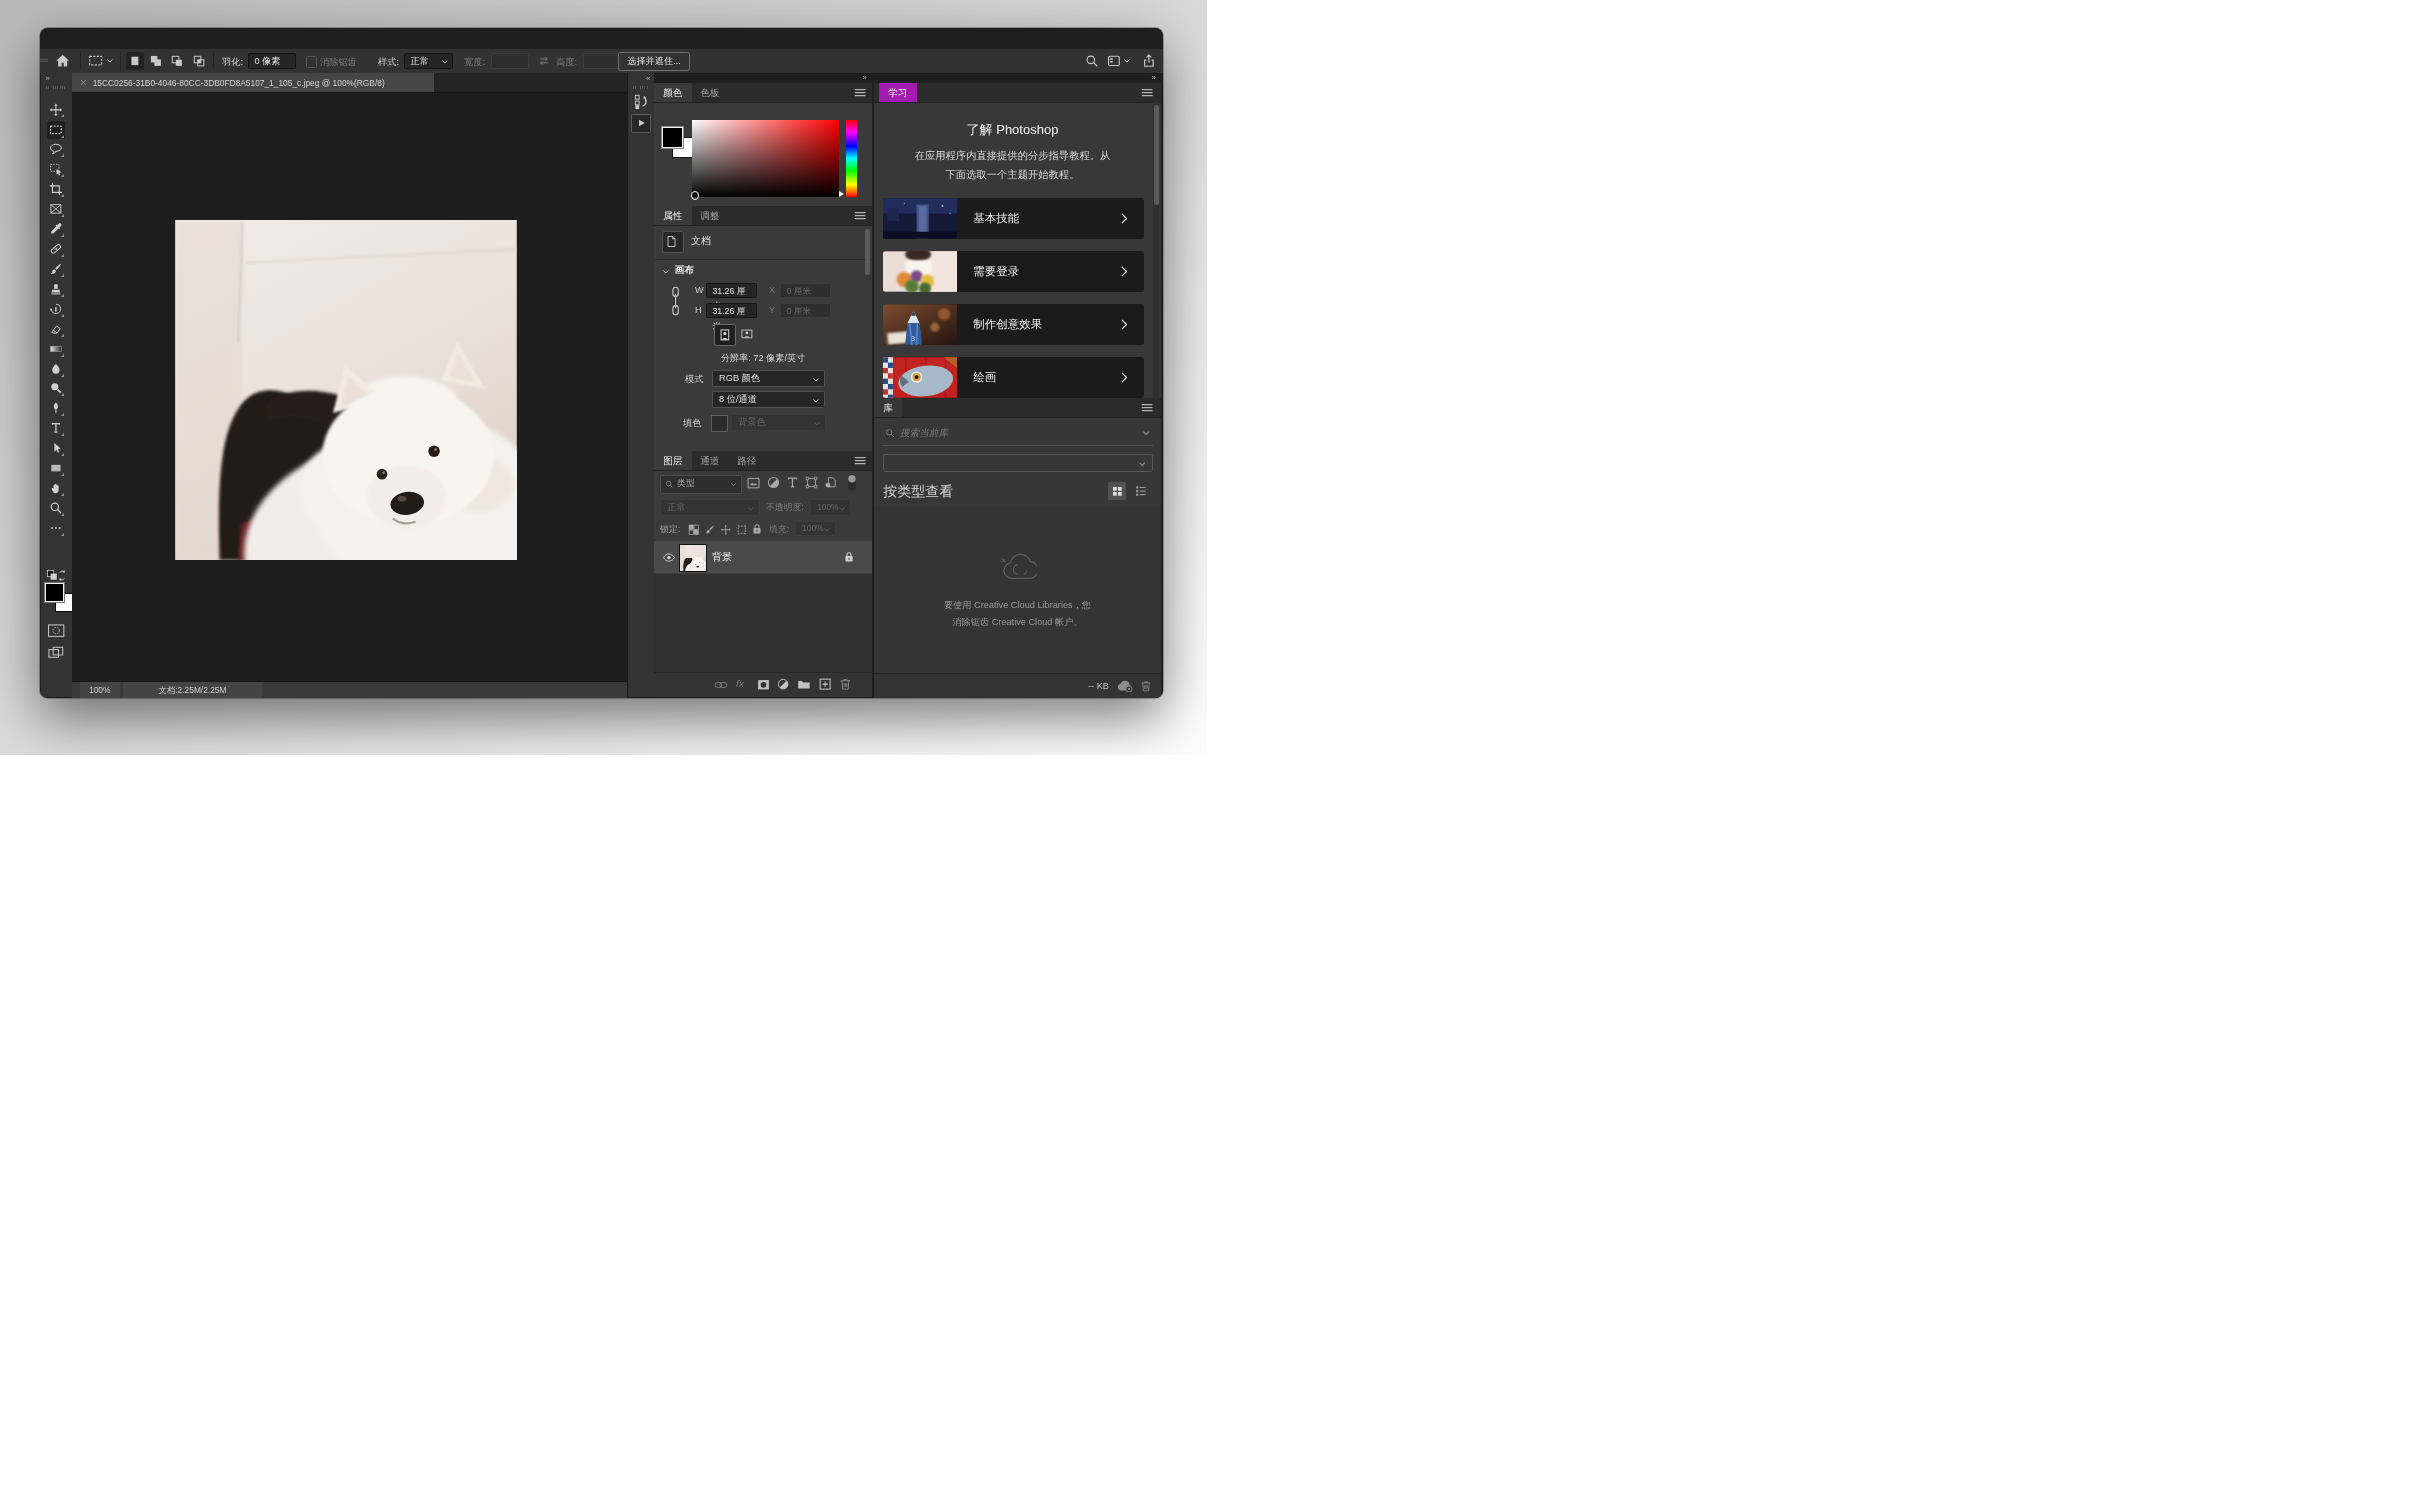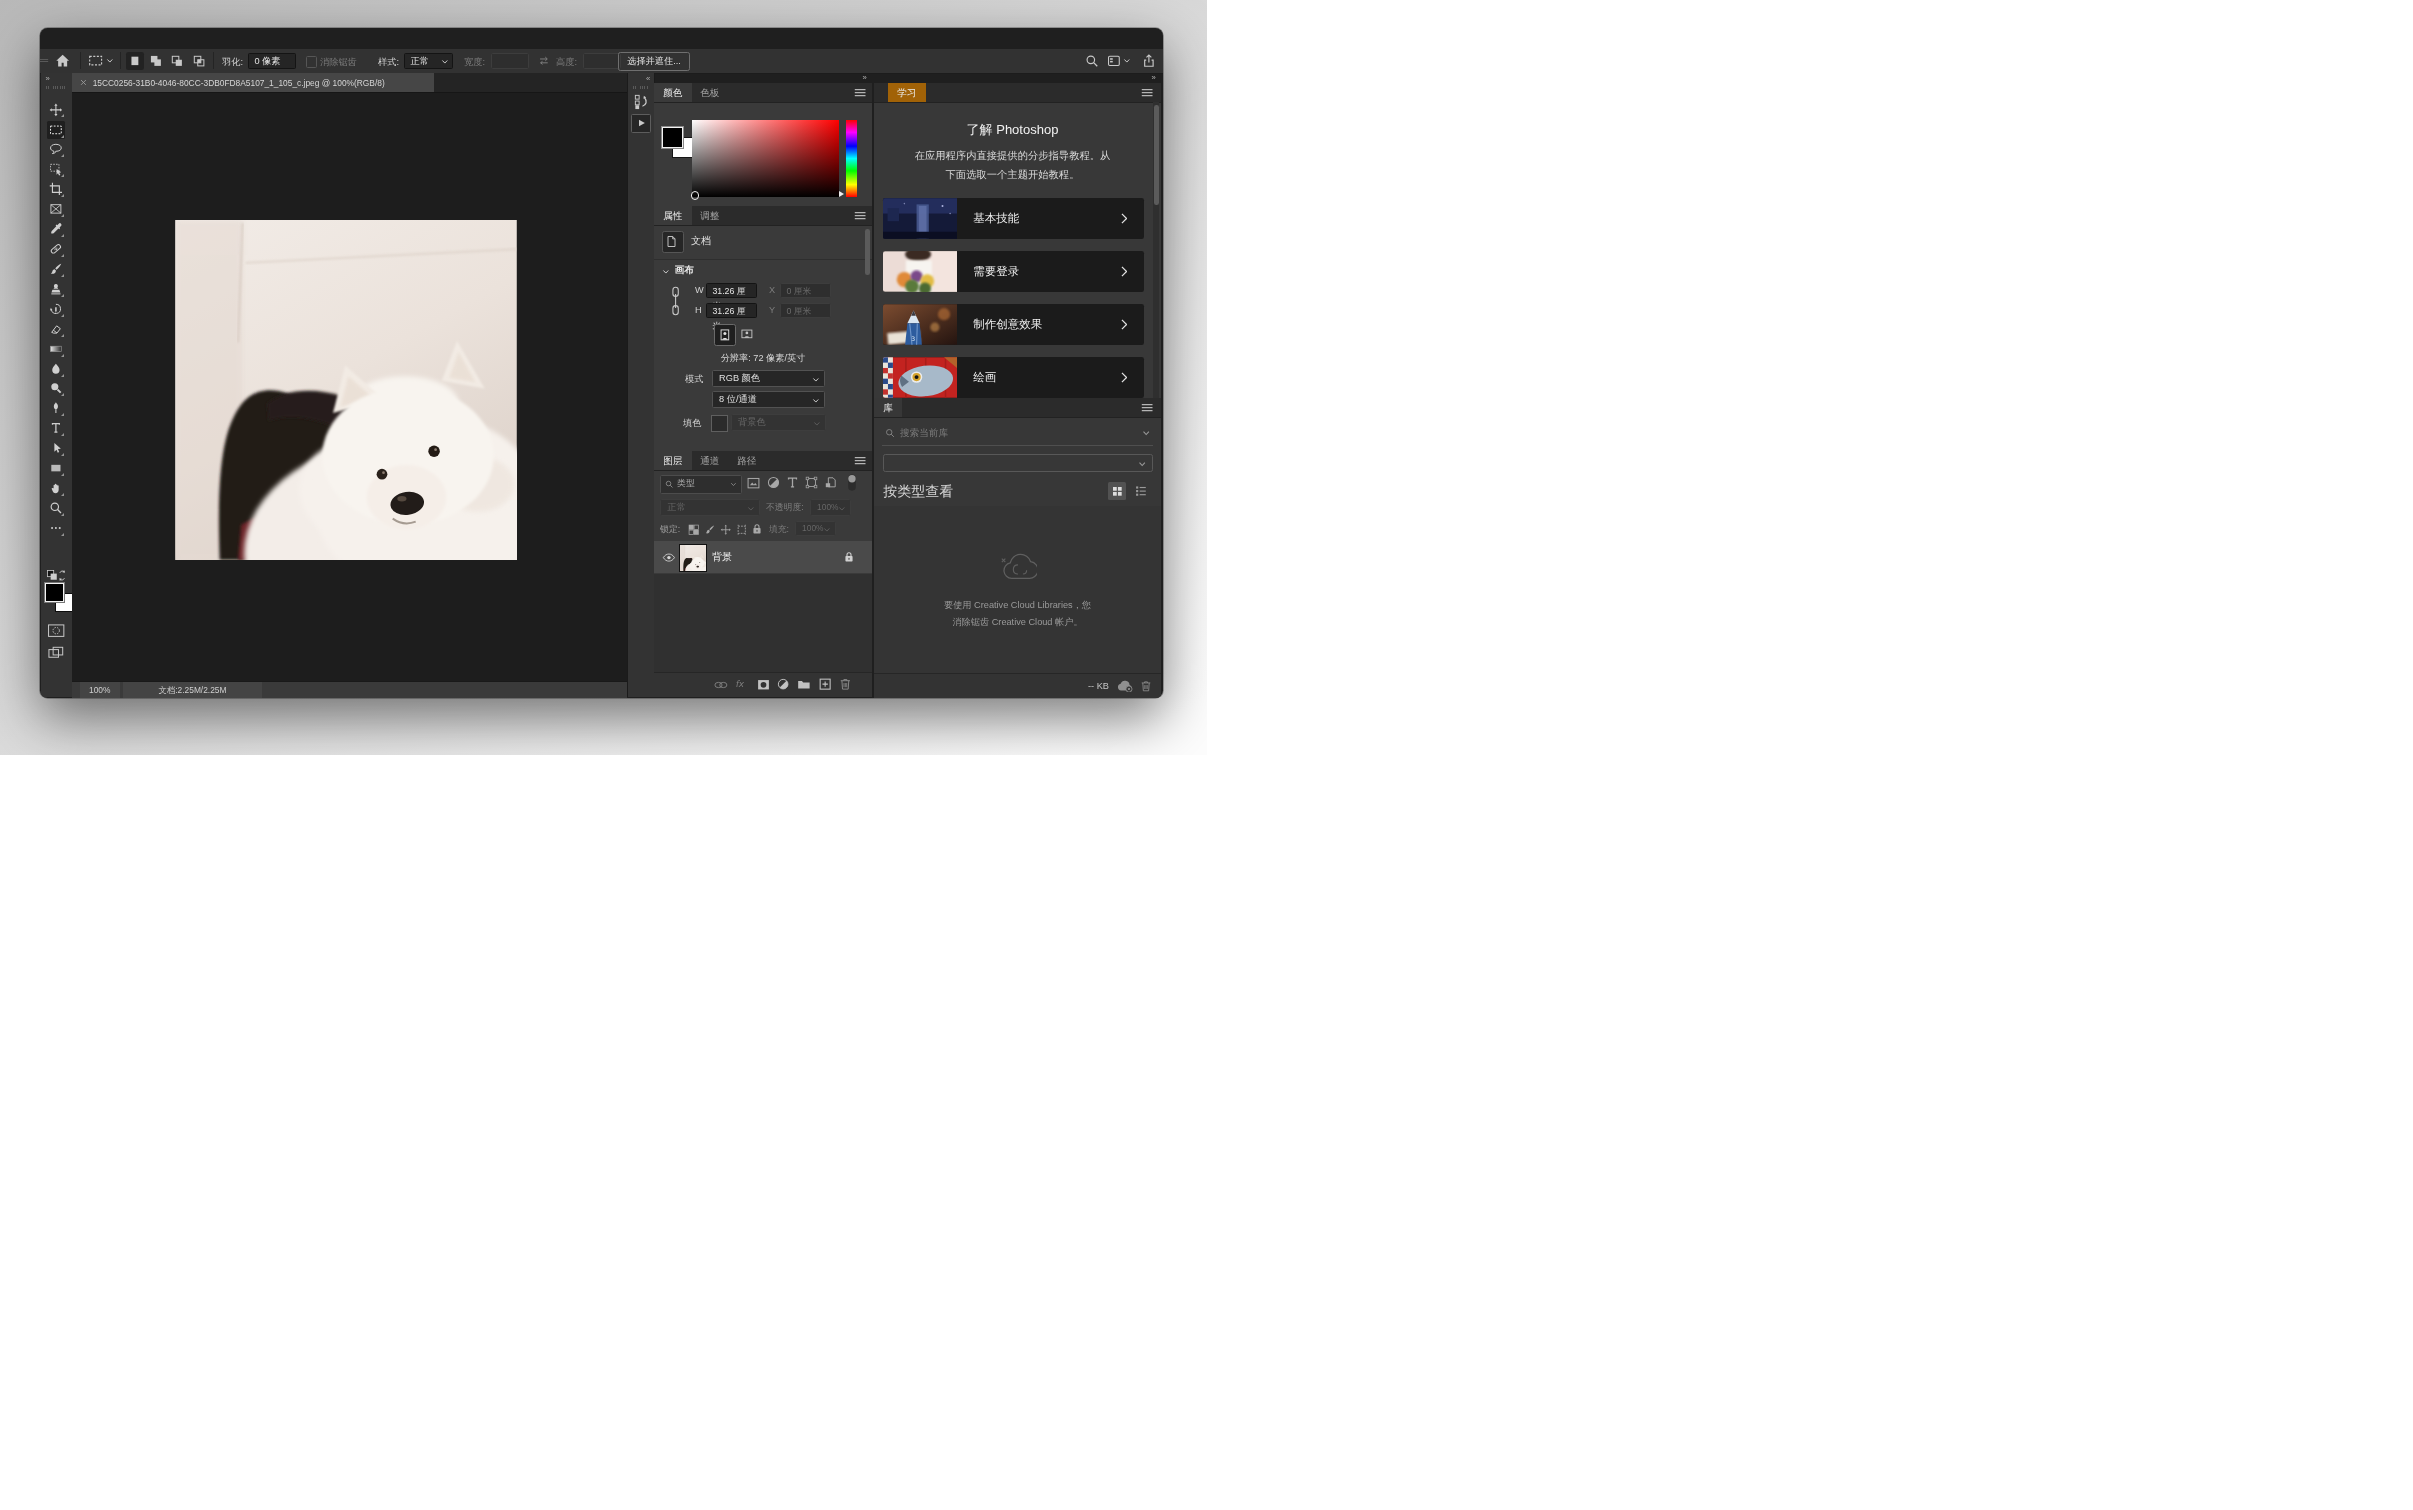--- a/index.html
+++ b/index.html
@@ -755,21 +755,21 @@
             </span>
       </div>
     </div>
   </div>
 
   <div class="panelcol" style="left:834px;width:287px">
     <span class="colhead" style="right:6.1px;top:0">»</span>
 
     <div class="panel" style="top:10px;height:315px;background:#383838">
       <div class="tabrow">
-        <span class="ptab active" style="left:14px;background:#a16207">学习</span>
+        <span class="ptab active" style="left:5px;background:#a21caf">学习</span>
         <span class="ico" style="right:7.7px;top:5.4px;width:12.3px;height:9.2px;color:#b5b5b5">
               <svg viewBox="0 0 16 12">
                 <path d="M1 2h14M1 6h14M1 10h14" stroke="currentColor" stroke-width="1.6"></path>
               </svg>
             </span>
       </div>
       <div class="lbl" style="left:0;top:38px;width:277px;text-align:center;font-size:13px;color:#f2f2f2">了解 Photoshop</div>
       <div class="lbl" style="left:0;top:64px;width:277px;text-align:center;font-size:10.3px;line-height:18.4px;color:#dadada">在应用程序内直接提供的分步指导教程。从</div>
       <div class="lbl" style="left:0;top:83px;width:277px;text-align:center;font-size:10.3px;line-height:18.4px;color:#dadada">下面选取一个主题开始教程。</div>
 
@@ -890,21 +890,21 @@
                 <path d="M1 2h14M1 6h14M1 10h14" stroke="currentColor" stroke-width="1.6"></path>
               </svg>
             </span>
       </div>
       <span class="ico" style="left:10.7px;top:30px;width:10px;height:10px;color:#8a8a8a">
             <svg viewBox="0 0 18 18">
               <circle cx="7.6" cy="7.6" r="4.9" stroke="currentColor" fill="none" stroke-width="1.5"></circle>
               <path d="M11.3 11.3 16 16" stroke="currentColor" stroke-width="1.7"></path>
             </svg>
           </span>
-      <span class="lbl" style="left:26px;top:25px;line-height:20px;font-size:9.6px;color:#7c7c7c">搜索当前库</span>
+      <span class="lbl" style="left:26px;top:25px;line-height:20px;font-style:italic;font-size:9.6px;color:#7c7c7c">搜索当前库</span>
       <span class="ico" style="left:268px;top:31px;width:8.4px;height:8.4px;color:#9a9a9a">
             <svg viewBox="0 0 10 10">
               <path d="M1.8 3.2l3.2 3.4 3.2-3.4" stroke="currentColor" fill="none" stroke-width="1.3"></path>
             </svg>
           </span>
       <div class="r" style="left:7.7px;top:47px;width:271px;height:0.8px;background:#4f4f4f"></div>
       <span class="r" style="left:9.2px;top:56px;width:270px;height:18.4px;border:0.8px solid #585858;border-radius:2.3px;box-sizing:border-box">
         <span class="ico" style="right:6.1px;top:5.4px;width:8.4px;height:8.4px;color:#9a9a9a">
               <svg viewBox="0 0 10 10">
                 <path d="M1.8 3.2l3.2 3.4 3.2-3.4" stroke="currentColor" fill="none" stroke-width="1.3"></path>

